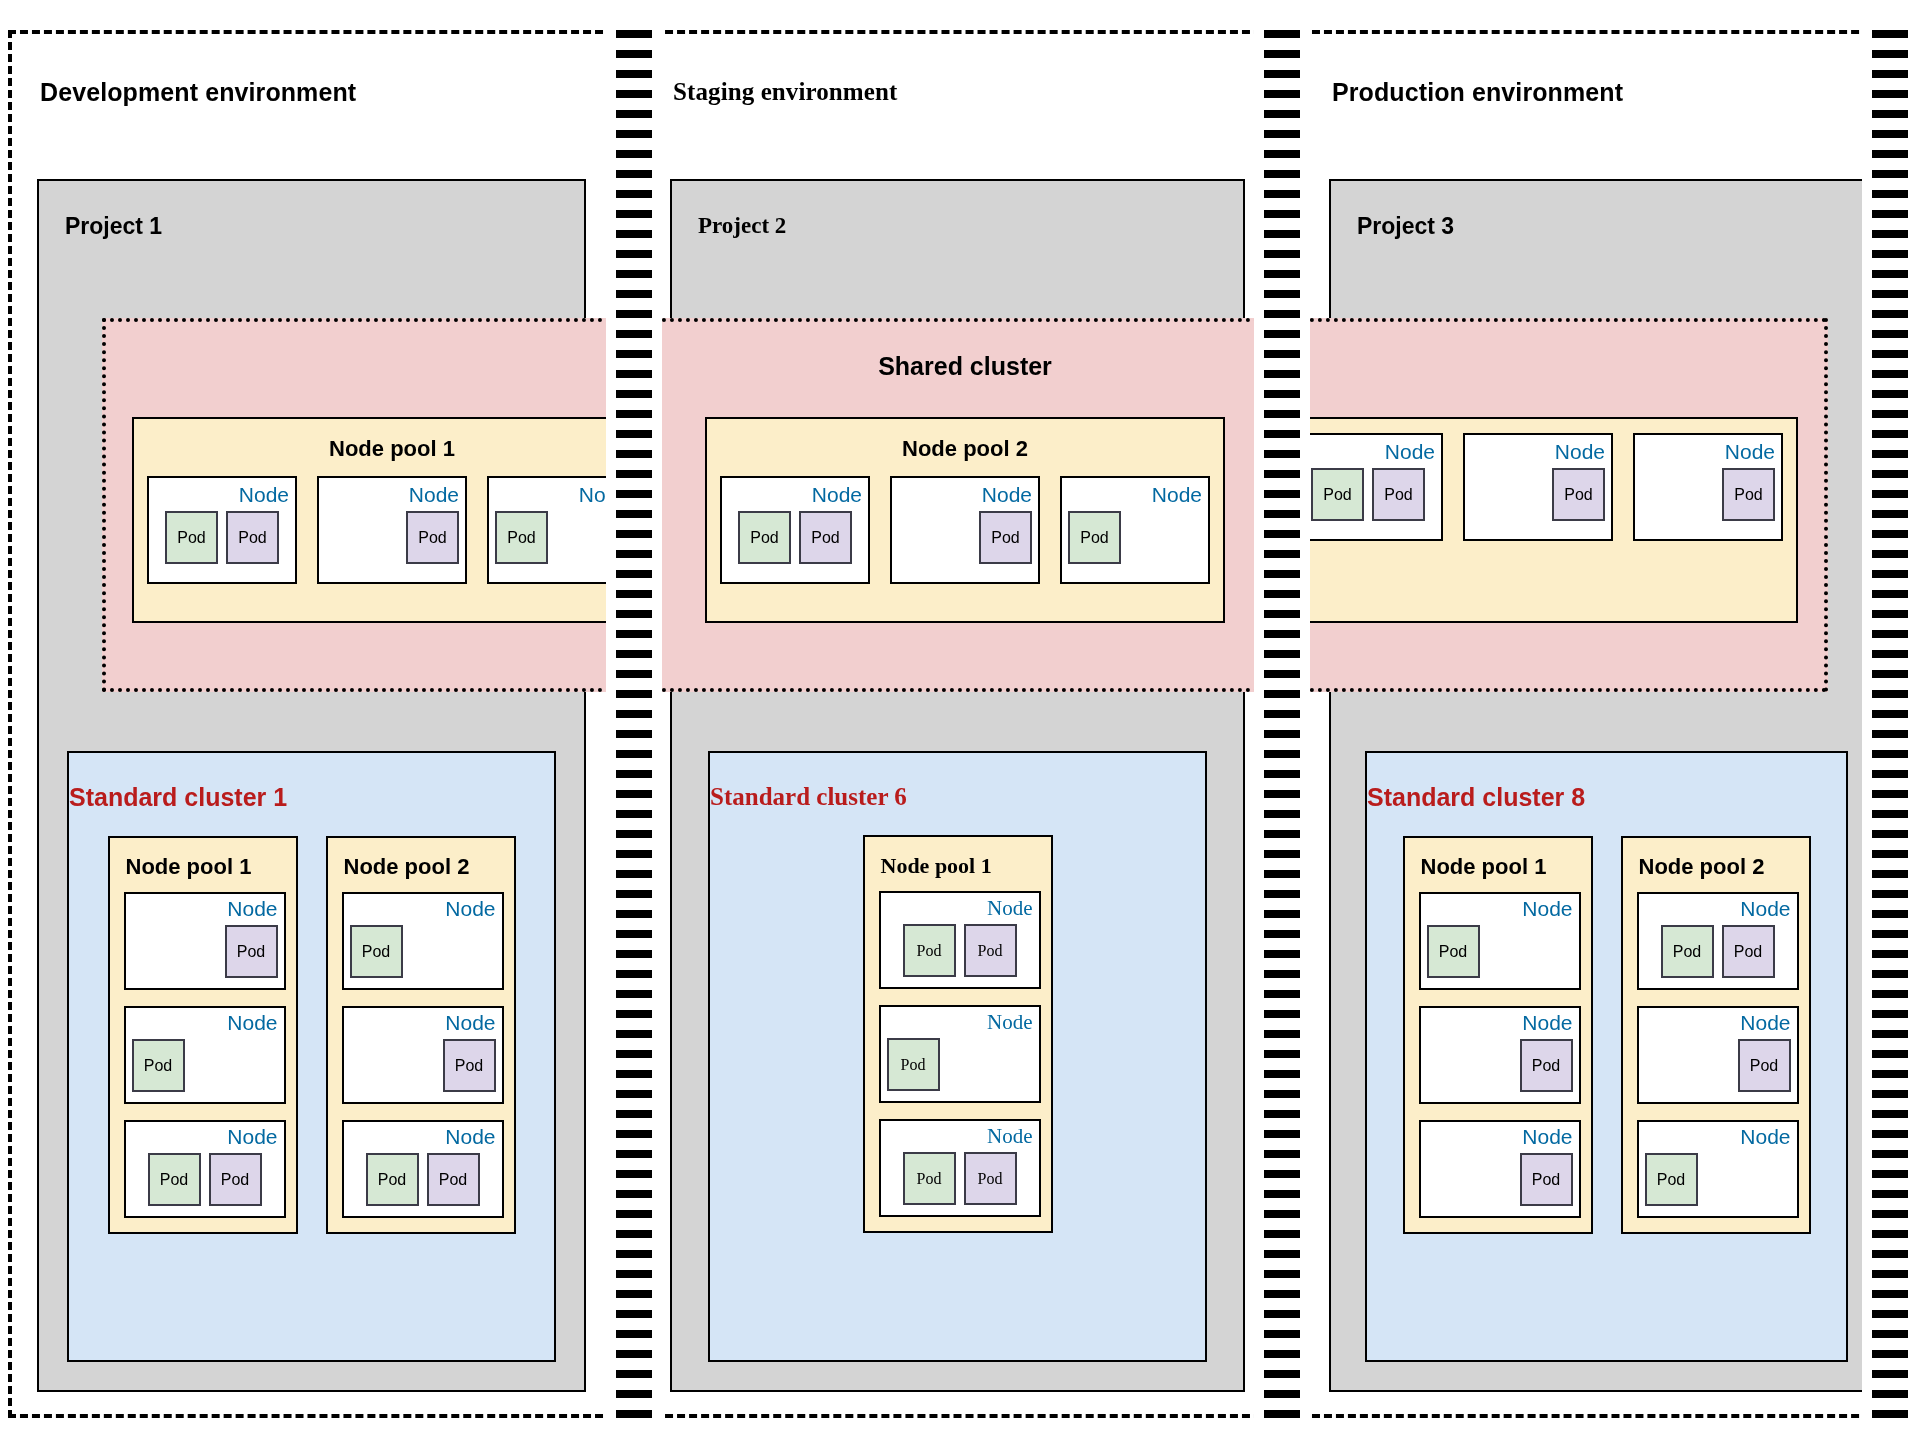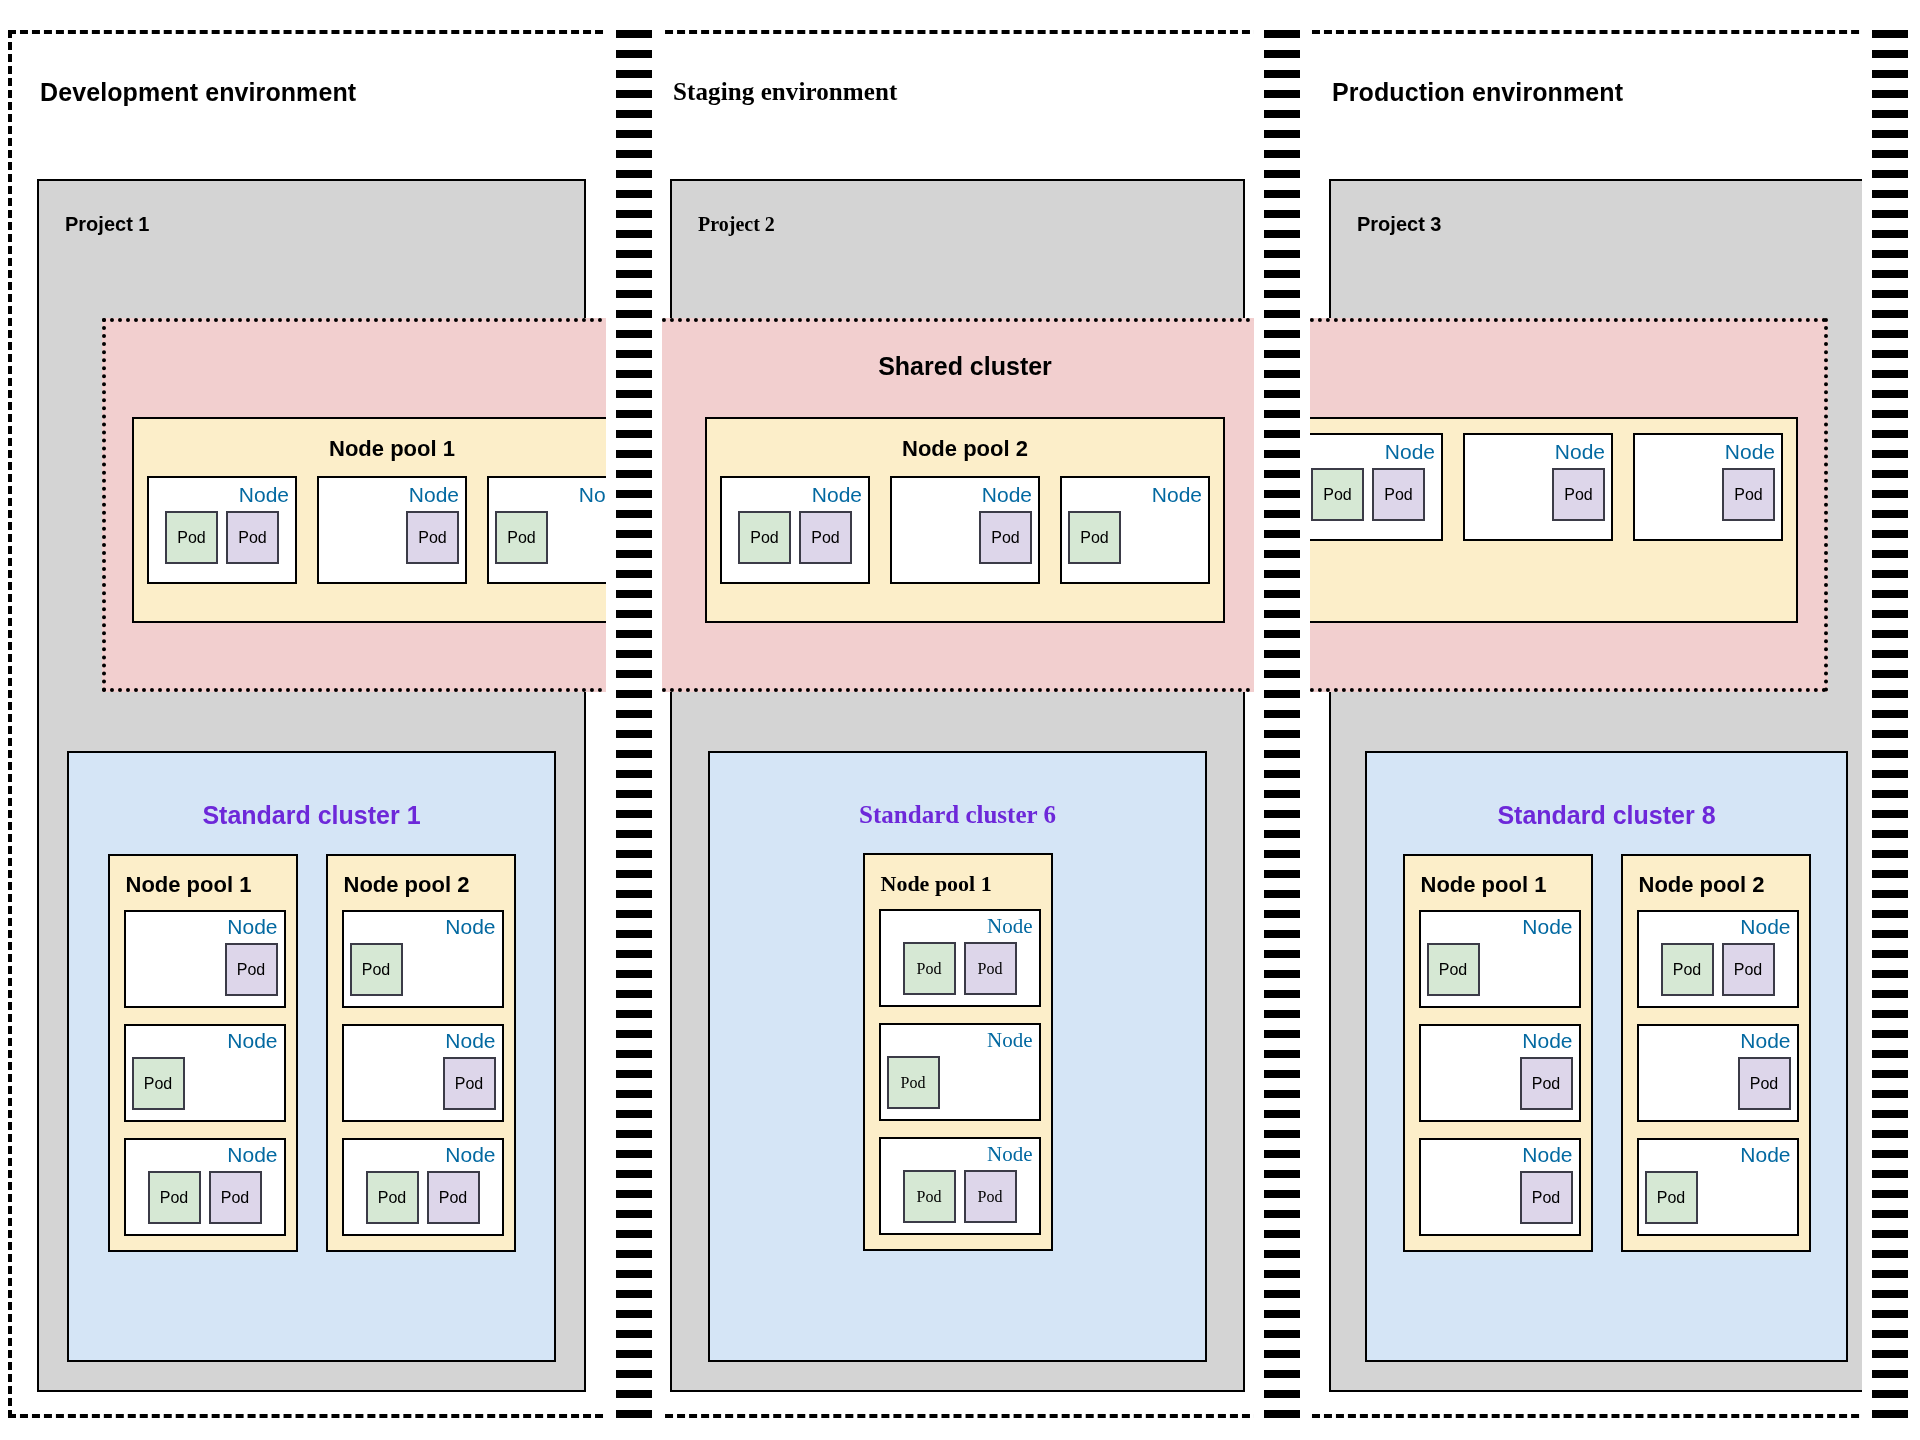--- a/index.html
+++ b/index.html
@@ -52,21 +52,21 @@
     left: 25px;
     top: 145px;
     right: 25px;
     bottom: 22px;
     background: #d4d4d4;
     border: 2px solid #000000;
   }
   .project-title {
     position: absolute;
     left: 26px; top: 32px;
-    font-size: 20px;
+    font-size: 23px;
     font-weight: bold;
     color: #000000;
     white-space: nowrap;
   }
 
   
   .shared-cluster {
     position: absolute;
     left: 102px;
     top: 318px;
@@ -158,25 +158,25 @@
   .pod-green  { background: #d6e8d4; }
   .pod-purple { background: #ddd6ea; }
 
   
   .std-cluster {
     position: absolute;
     background: #d5e5f6;
     border: 2px solid #000000;
   }
   .std-title {
-    text-align: center;
+    text-align: left;
     font-size: 25px;
     font-weight: bold;
-    color: #6d28d9;
-    padding-top: 48px;
+    color: #b91c1c;
+    padding-top: 30px;
   }
   .std-pools {
     display: flex;
     flex-direction: row;
     justify-content: center;
     gap: 28px;
     padding: 24px 22px 22px 22px;
   }
   .nodepool-v {
     background: #fceec9;

